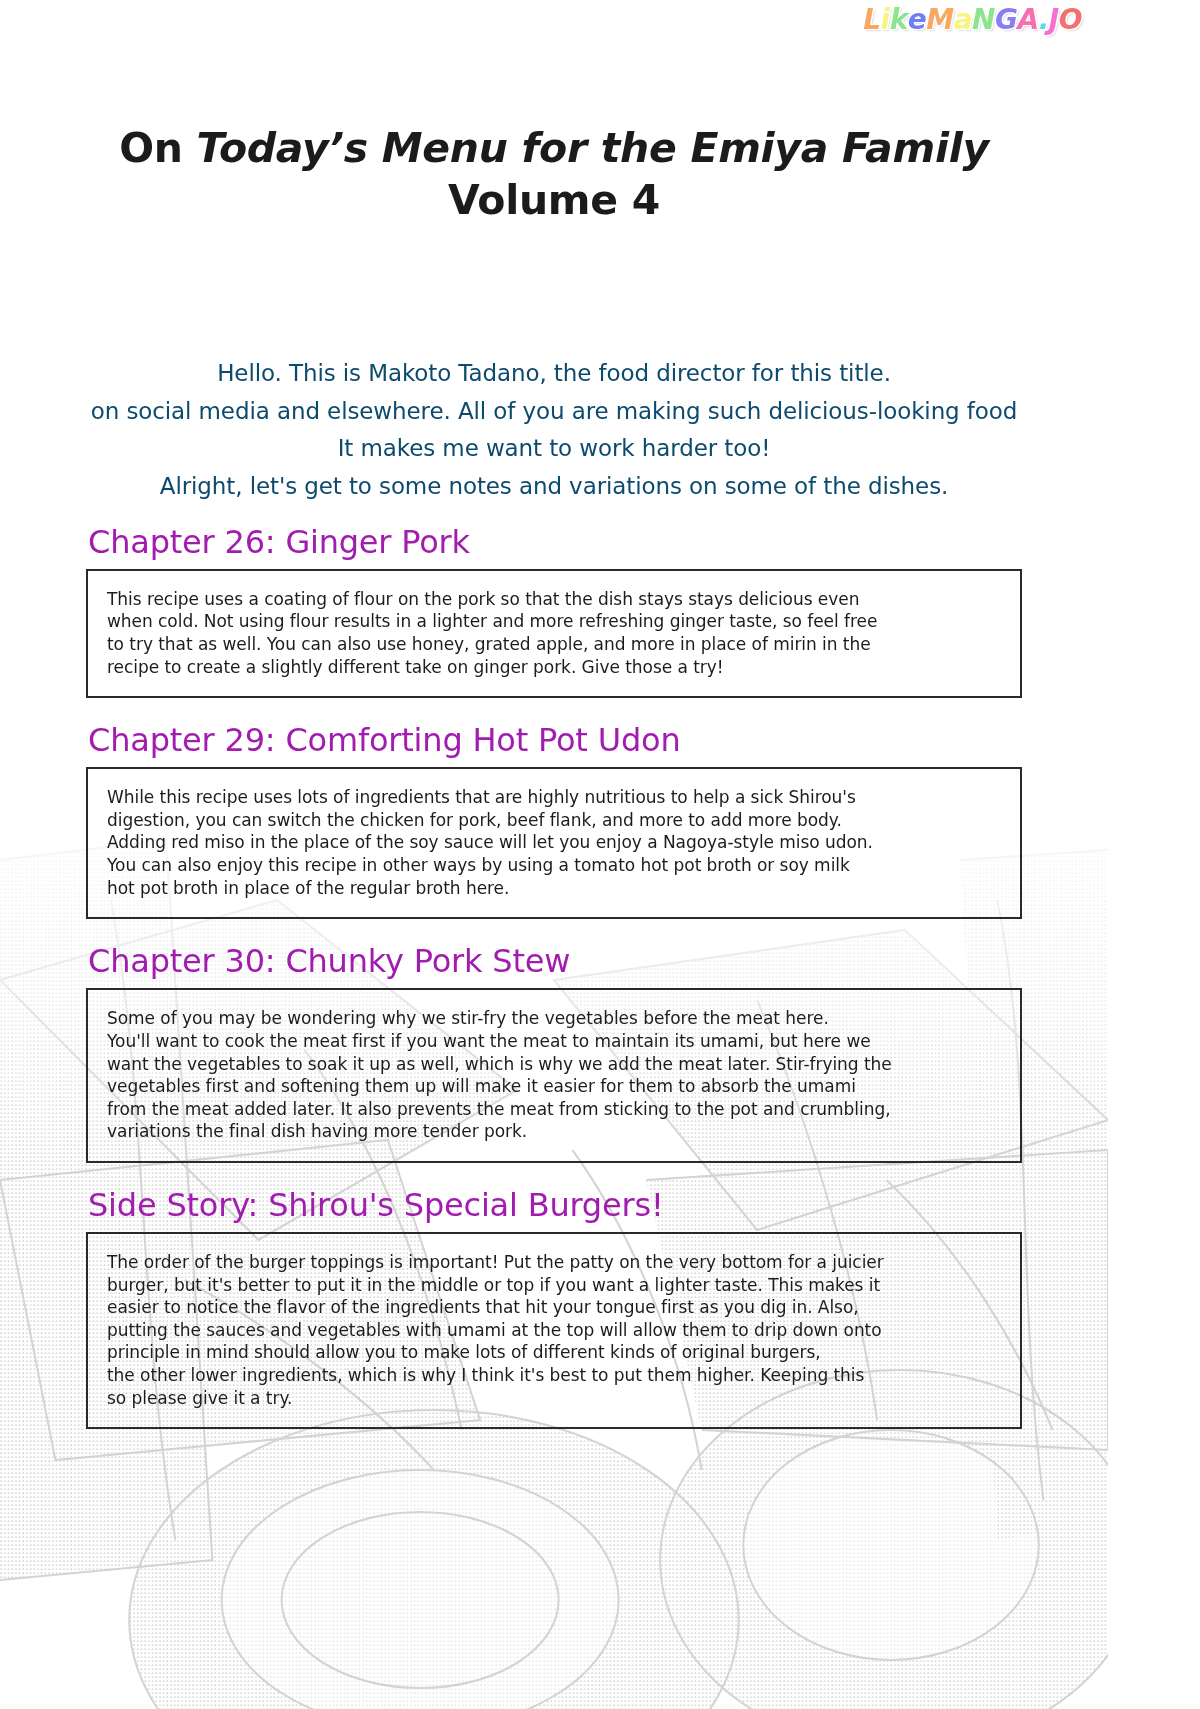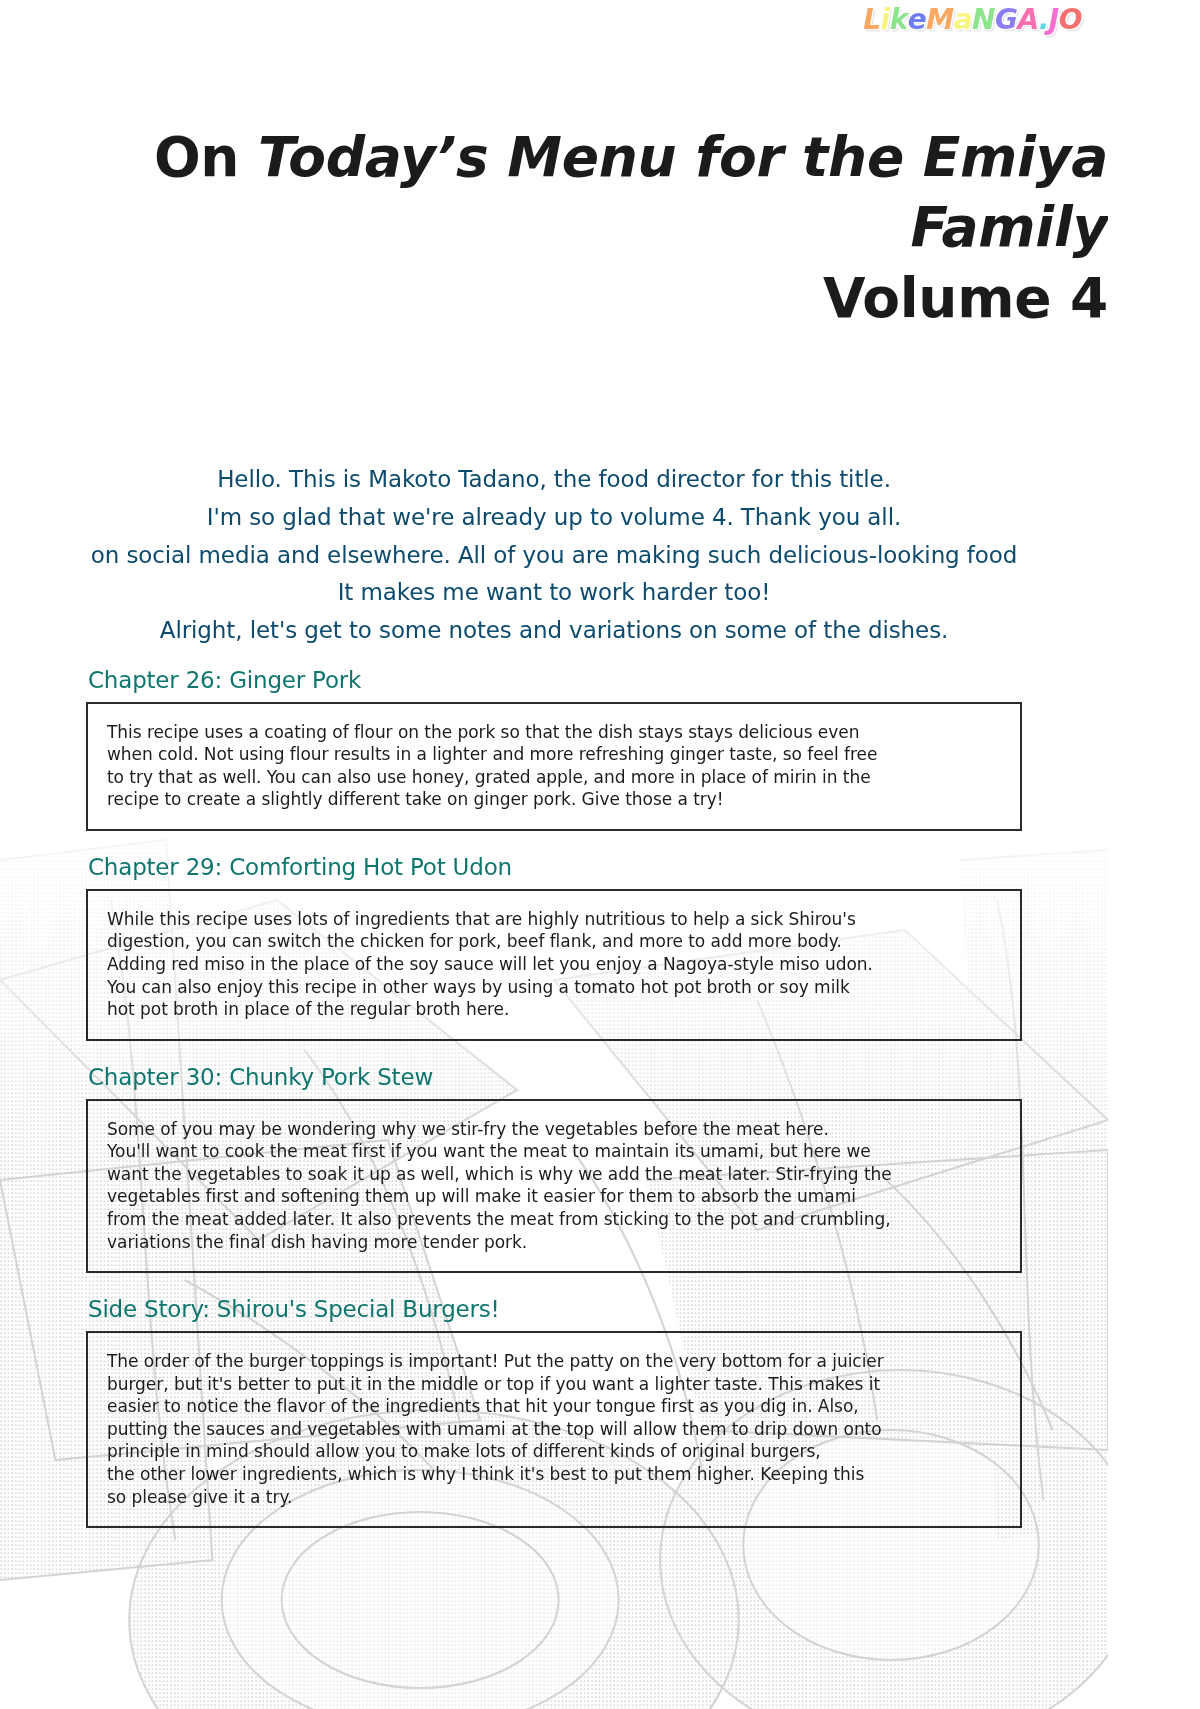--- a/index.html
+++ b/index.html
@@ -52,23 +52,23 @@
   
   .content {
     position: relative;
     z-index: 3;
     padding: 0;
   }
 
   .title {
     margin: 0;
     padding-top: 122px;
-    text-align: right;
+    text-align: center;
     font-family: "DejaVu Sans", sans-serif;
-    font-size: 55px;
+    font-size: 41px;
     font-weight: 600;
     color: #1b1b1b;
     line-height: 1.28;
     letter-spacing: -0.3px;
   }
   .title .t-plain { font-style: normal; }
   .title .t-em { font-style: italic; }
   .title .t-vol { display: block; font-style: normal; }
 
   .intro {
@@ -83,23 +83,23 @@
   .intro .line { display: block; white-space: nowrap; }
 
   .sections {
     margin: 0;
     padding: 16px 86px 0 86px;
   }
   .section { margin-bottom: 6px; }
 
   .section-heading {
     margin: 0 0 7px 2px;
-    font-size: 23px;
+    font-size: 32px;
     font-weight: 400;
-    color: #0f766e;
+    color: #a21caf;
     letter-spacing: -0.2px;
     line-height: 1.25;
   }
 
   .section-box {
     border: 2px solid #2a2a2a;
     background: transparent;
     padding: 9px 11px 10px 11px;
     margin-bottom: 22px;
   }
@@ -182,21 +182,20 @@
 
   <div class="content">
 
     <h1 class="title">
       <span class="t-plain">On </span><span class="t-em">Today’s Menu for the Emiya Family</span>
       <span class="t-vol">Volume 4</span>
     </h1>
 
     <div class="intro" id="intro">
         <span class="line">Hello. This is Makoto Tadano, the food director for this title.</span>
-        <span class="line">I'm so glad that we're already up to volume 4. Thank you all.</span>
         <span class="line">on social media and elsewhere.  All of you are making such delicious-looking food</span>
         <span class="line">It makes me want to work harder too!</span>
         <span class="line">Alright, let's get to some notes and variations on some of the dishes.</span>
       </div>
 
     <div class="sections" id="sections">
         <div class="section">
           <h2 class="section-heading">Chapter 26: Ginger Pork</h2>
           <div class="section-box">
             <p>

